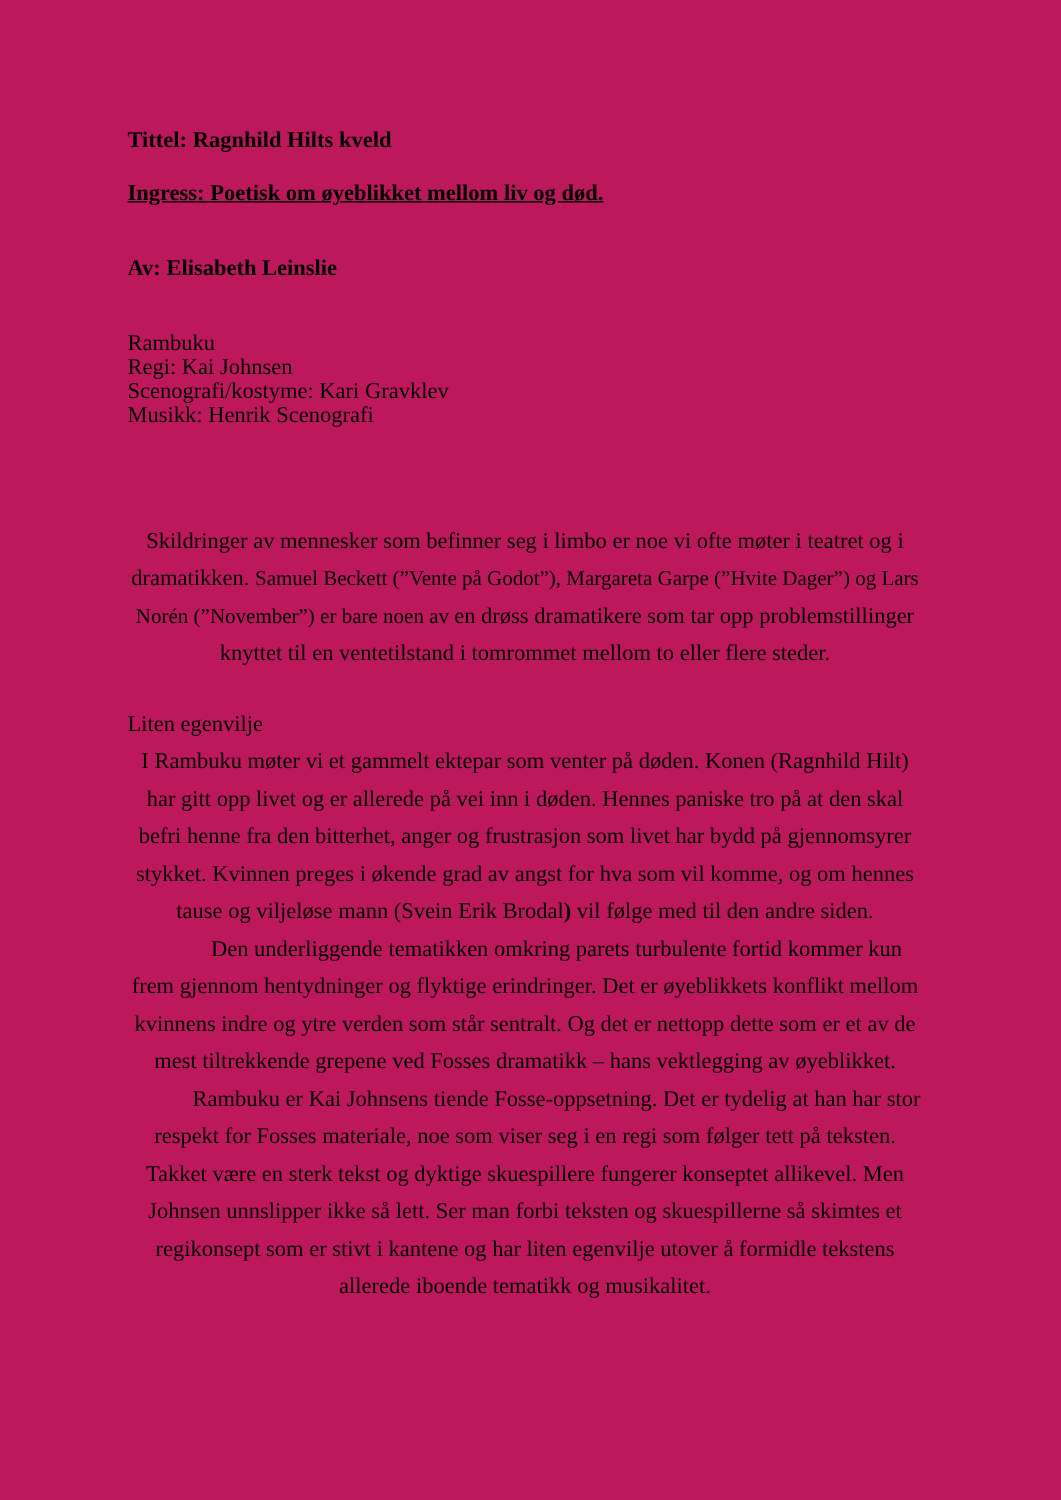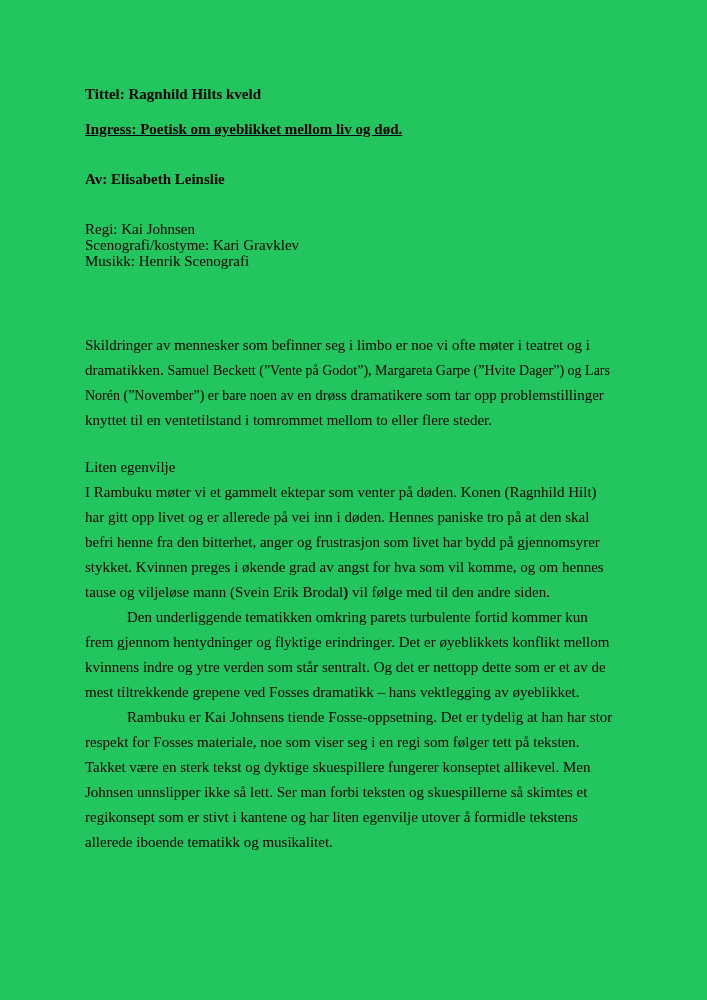--- a/index.html
+++ b/index.html
@@ -6,21 +6,21 @@
   html, body {
     margin: 0;
     padding: 0;
     background: #ffffff;
   }
   .page {
     position: relative;
     width: 707px;
     height: 1000px;
     box-sizing: border-box;
-    background: #22c55e;
+    background: #be185d;
     color: #000000;
     font-family: "Liberation Serif", serif;
     font-size: 15px;
     padding: 86px 92px 0 85px;
     overflow: hidden;
   }
   .page p { margin: 0; }
 
   .title-line {
     font-weight: bold;
@@ -44,21 +44,21 @@
   .credits {
     margin: 0 0 64px 0;
   }
   .credits p {
     line-height: 16px;
     white-space: nowrap;
   }
   .article-body p {
     line-height: 25px;
   }
-  .body-par { text-align: left; }
+  .body-par { text-align: center; }
   .body-par.indent { text-indent: 42px; }
   .section-heading {
     font-weight: normal;
     margin: 22px 0 0 0 !important;
     line-height: 25px;
   }
   .seg-normal { }
   .seg-bold { font-weight: bold; }
   
   .seg-light { font-size: 14px; }
@@ -68,20 +68,21 @@
 
 <div class="page">
 
   <p class="title-line">Tittel: Ragnhild Hilts kveld</p>
 
   <p class="ingress-line">Ingress: Poetisk om øyeblikket mellom liv og død.</p>
 
   <p class="byline">Av: Elisabeth Leinslie</p>
 
   <div class="credits">
+    <p>Rambuku</p>
     <div>
         <p>Regi: Kai Johnsen</p>
         <p>Scenografi/kostyme: Kari Gravklev</p>
         <p>Musikk: Henrik Scenografi</p>
       </div>
   </div>
 
   <div class="article-body">
       <p class="body-par"><span class="seg-normal">Skildringer av mennesker som befinner seg i limbo er noe vi ofte møter i teatret og i dramatikken. </span><span class="seg-light">Samuel Beckett (”Vente på Godot”), Margareta Garpe (”Hvite Dager”) og Lars Norén (”November”) er bare noen av </span><span class="seg-normal">en drøss dramatikere som tar opp problemstillinger knyttet til en ventetilstand i tomrommet mellom to eller flere steder.</span></p>
       <p class="section-heading">Liten egenvilje</p>

